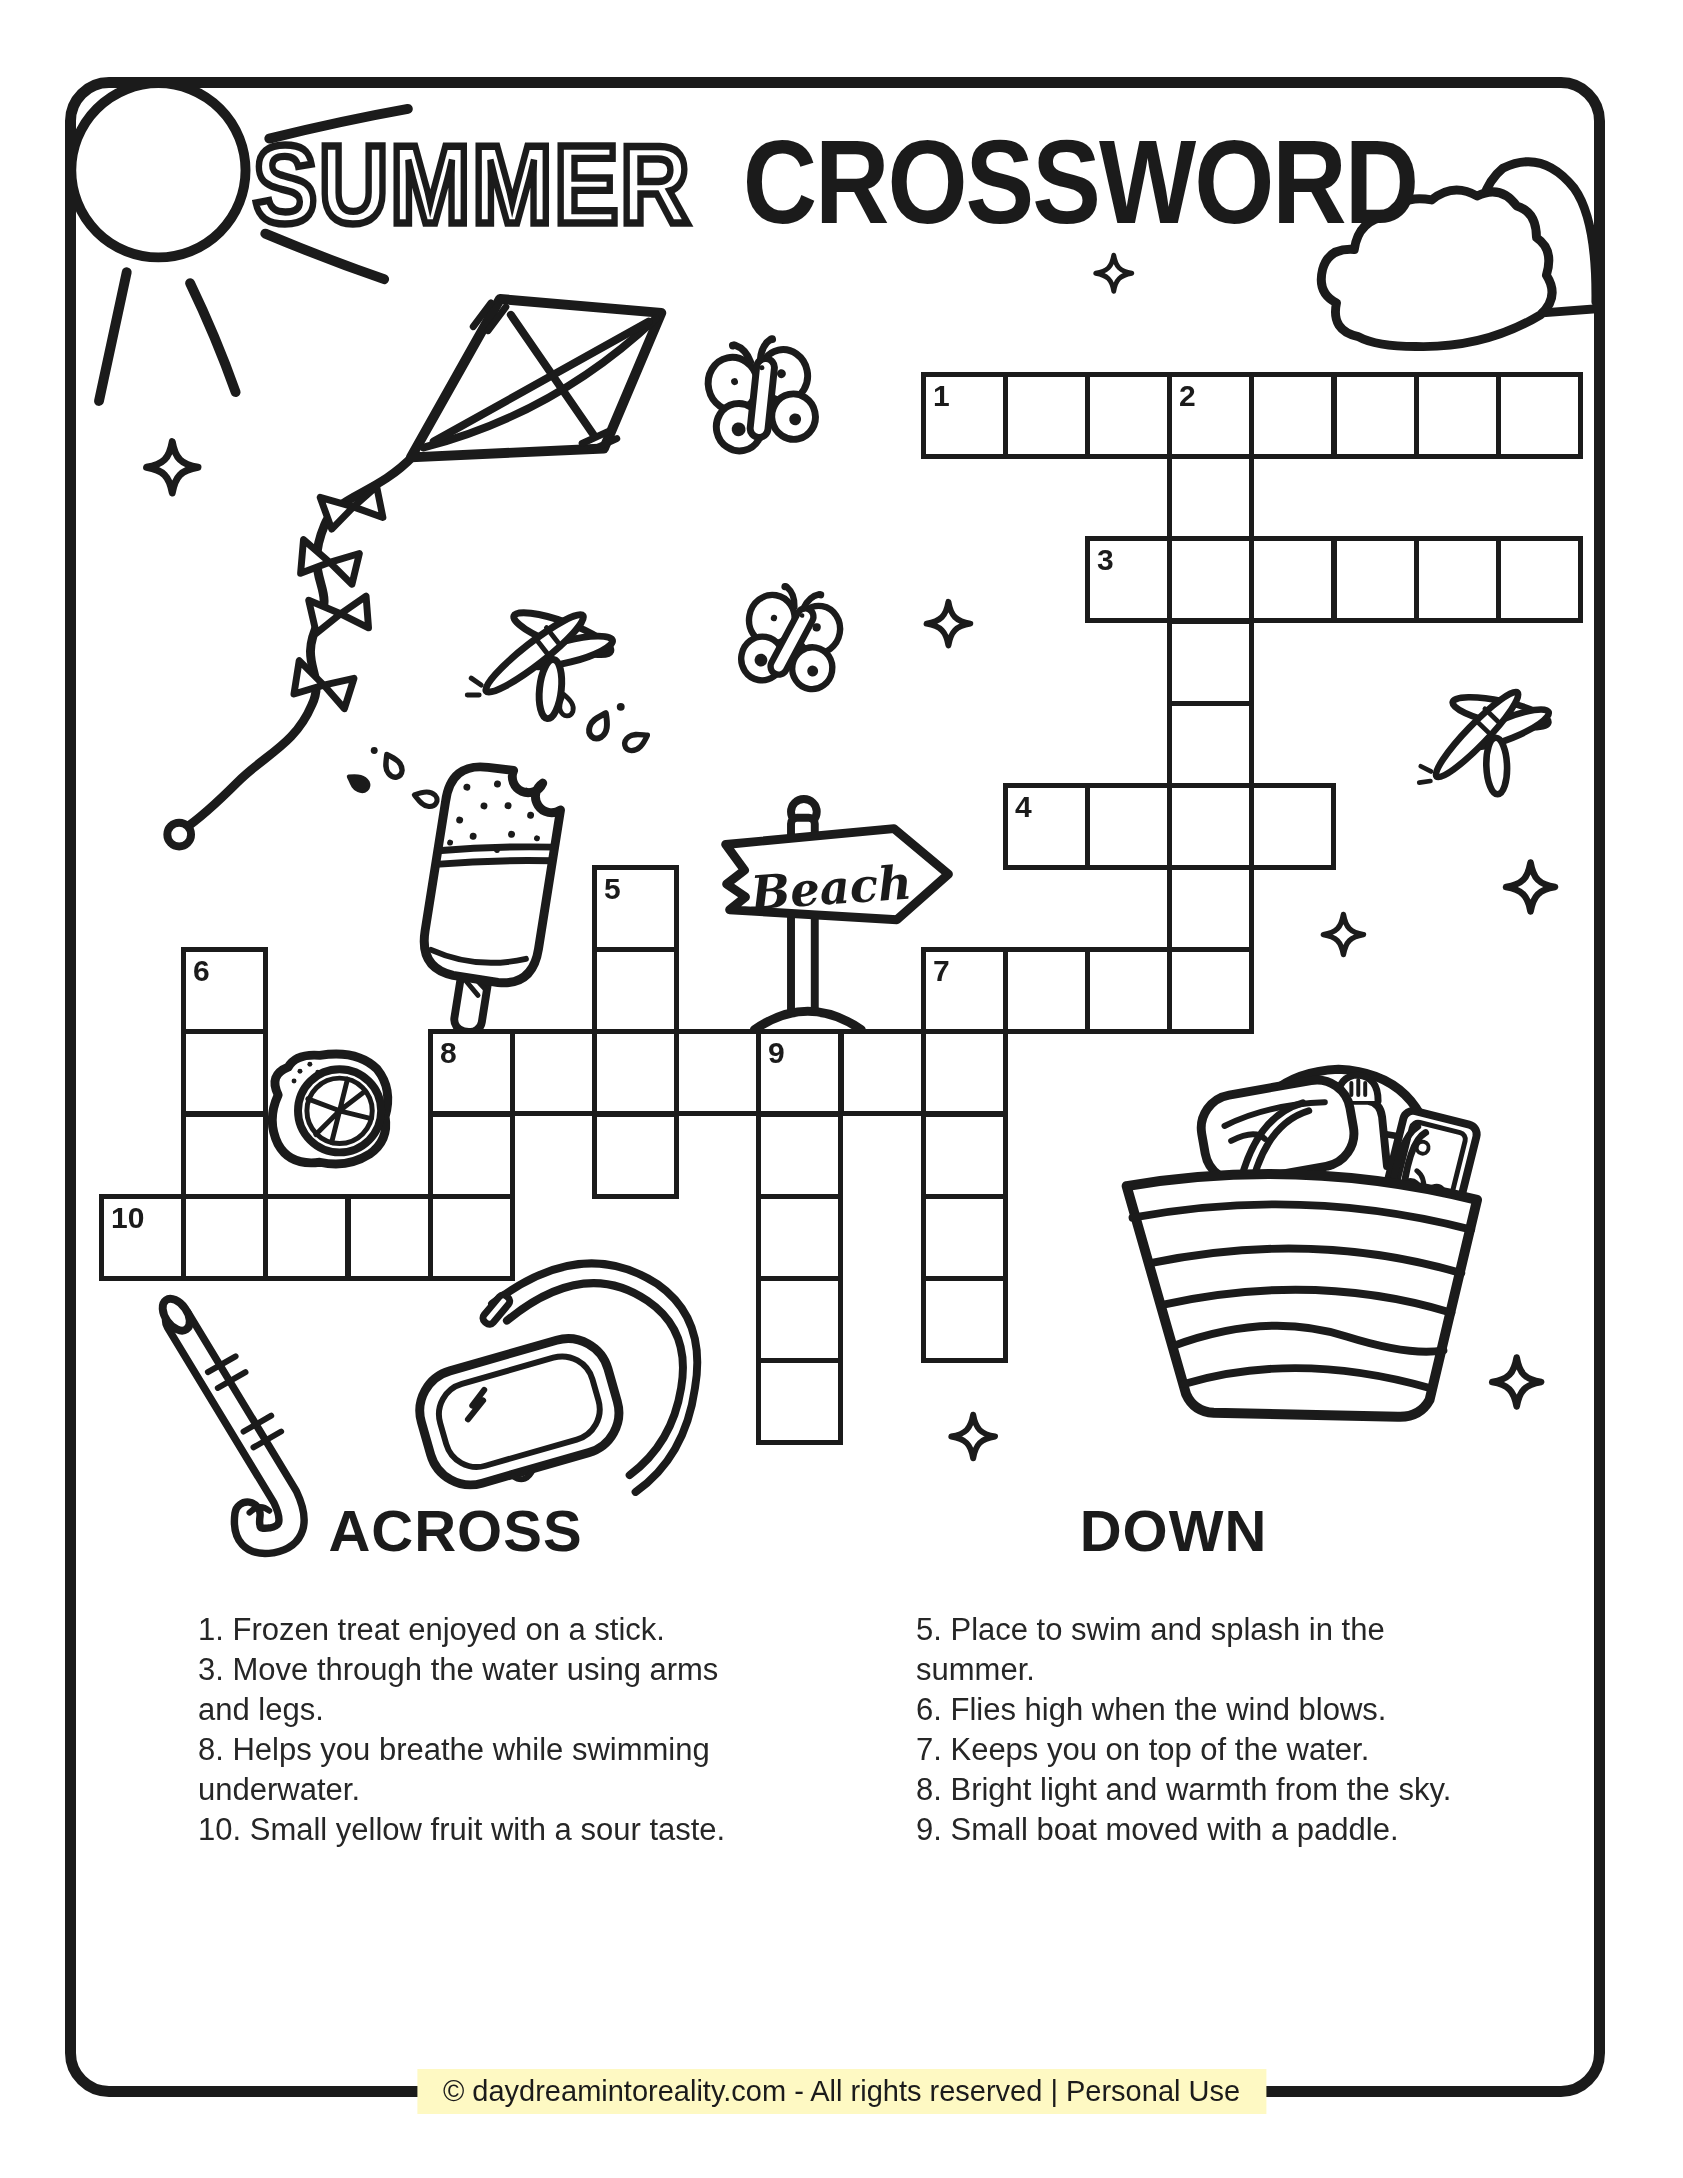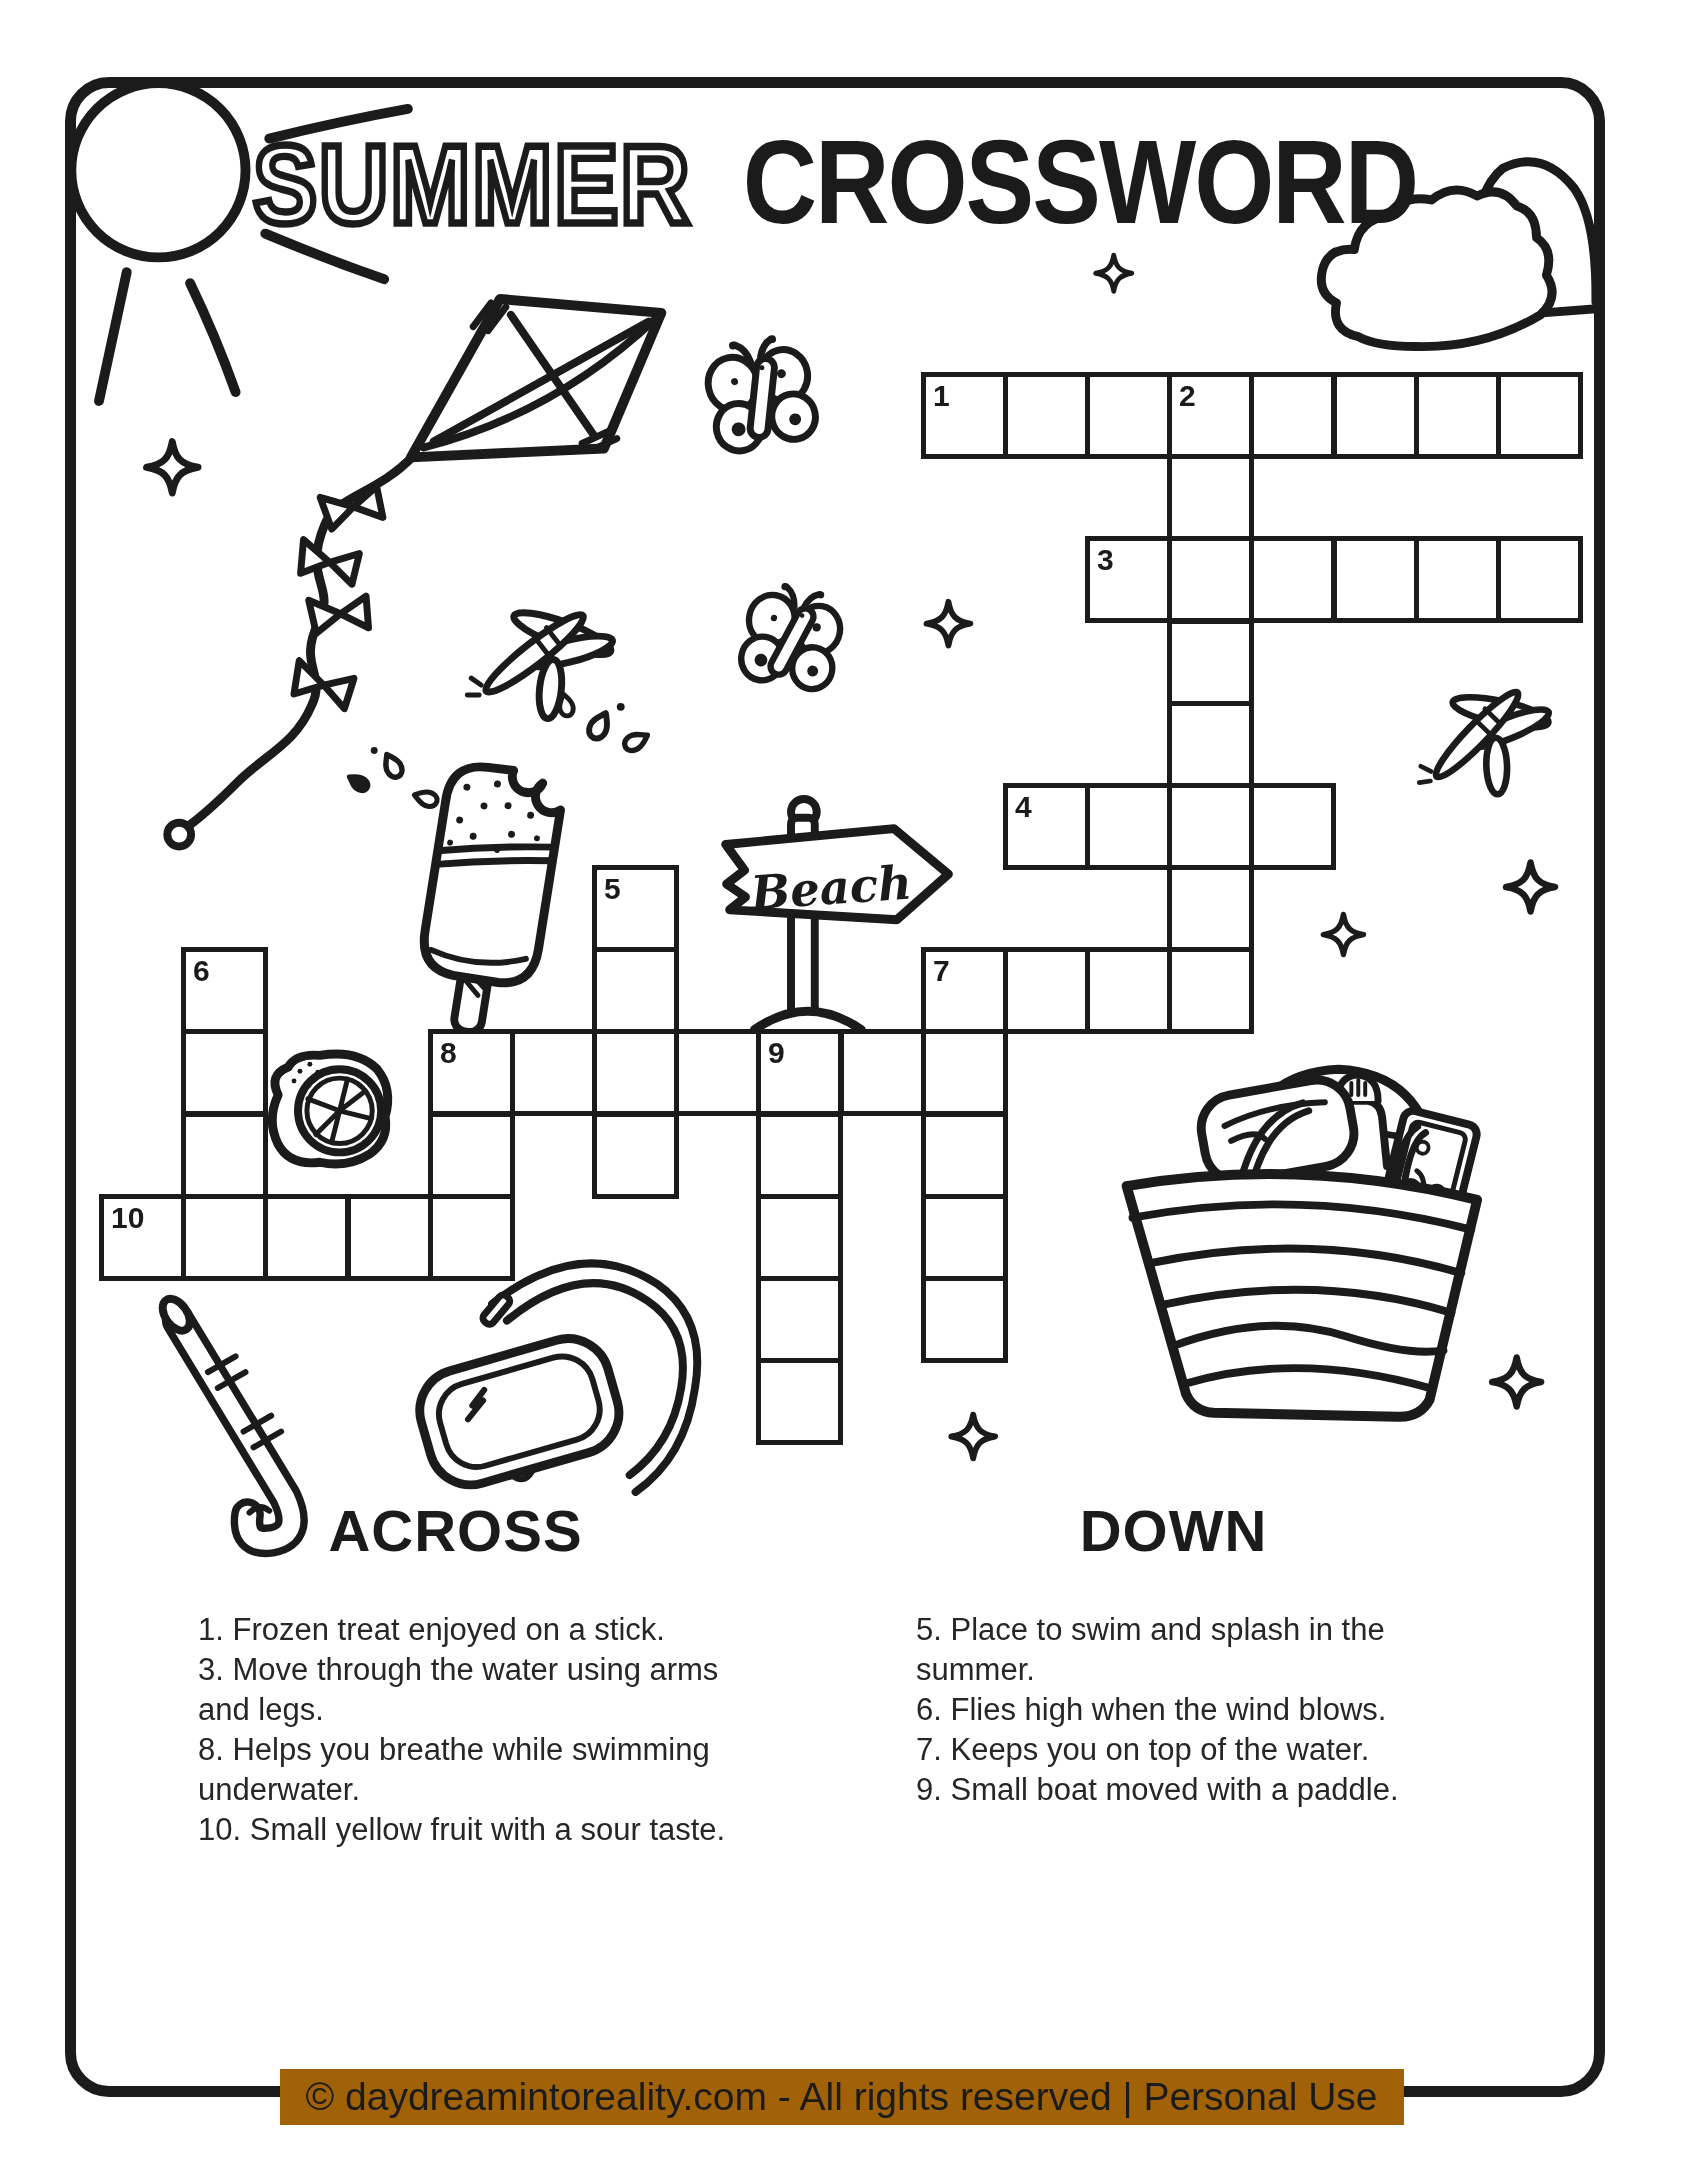--- a/index.html
+++ b/index.html
@@ -18,21 +18,21 @@
   .cell{position:absolute;width:87px;height:87px;box-sizing:border-box;border:5px solid #1b1b1b;background:#fff;}
   .cell .num{position:absolute;left:7px;top:2px;font-size:30px;font-weight:700;color:#1b1b1b;}
   .clue-head{position:absolute;z-index:3;font-size:58px;font-weight:900;letter-spacing:1px;text-align:center;}
   #across-head{left:198px;top:1497px;width:515px;}
   #down-head{left:916px;top:1497px;width:515px;}
   .clue-col{position:absolute;z-index:3;top:1610px;width:653px;font-size:31px;line-height:40px;color:#262626;}
   #across-clues{left:198px;}
   #down-clues{left:916px;}
   .clue{white-space:pre-line;}
   .footer{position:absolute;left:50%;top:2069px;transform:translateX(-50%);z-index:6;
-        background:#a16207;padding:6px 26px;font-size:39px;color:#1b1b1b;white-space:nowrap;}
+        background:#fef9c3;padding:6px 26px;font-size:29px;color:#1b1b1b;white-space:nowrap;}
 </style>
 </head>
 <body>
 
 <div class="page">
 
   <svg class="deco" viewBox="0 0 1700 2200" xmlns="http://www.w3.org/2000/svg">
     <defs>
       <g id="bf" stroke="#1b1b1b" stroke-width="7" fill="#fff" stroke-linecap="round">
         <ellipse cx="-26" cy="-20" rx="25" ry="27"></ellipse>
@@ -321,20 +321,21 @@
 and legs.</div>
       <div class="clue">8. Helps you breathe while swimming
 underwater.</div>
       <div class="clue">10. Small yellow fruit with a sour taste.</div>
     </div>
   <div class="clue-col" id="down-clues">
       <div class="clue">5. Place to swim and splash in the
 summer.</div>
       <div class="clue">6. Flies high when the wind blows.</div>
       <div class="clue">7. Keeps you on top of the water.</div>
+      <div class="clue">8. Bright light and warmth from the sky.</div>
       <div class="clue">9. Small boat moved with a paddle.</div>
     </div>
 
   <div class="page-border"></div>
   <div class="footer">© daydreamintoreality.com - All rights reserved | Personal Use</div>
 
 </div>
 
 
 </body></html>

